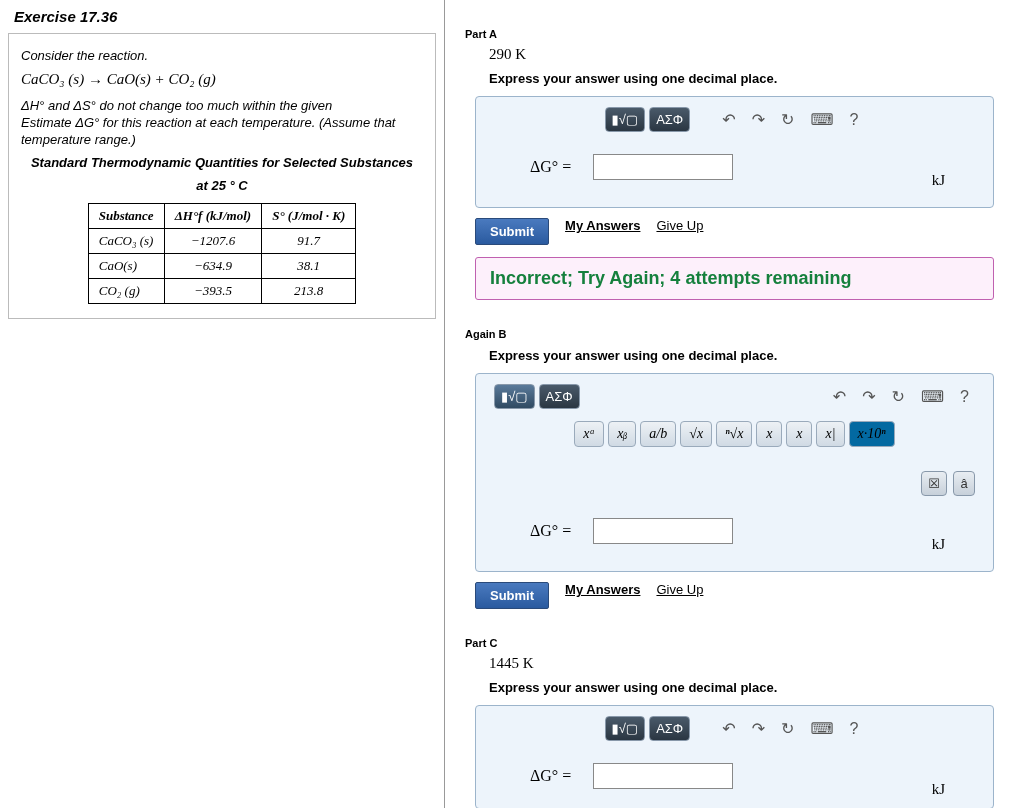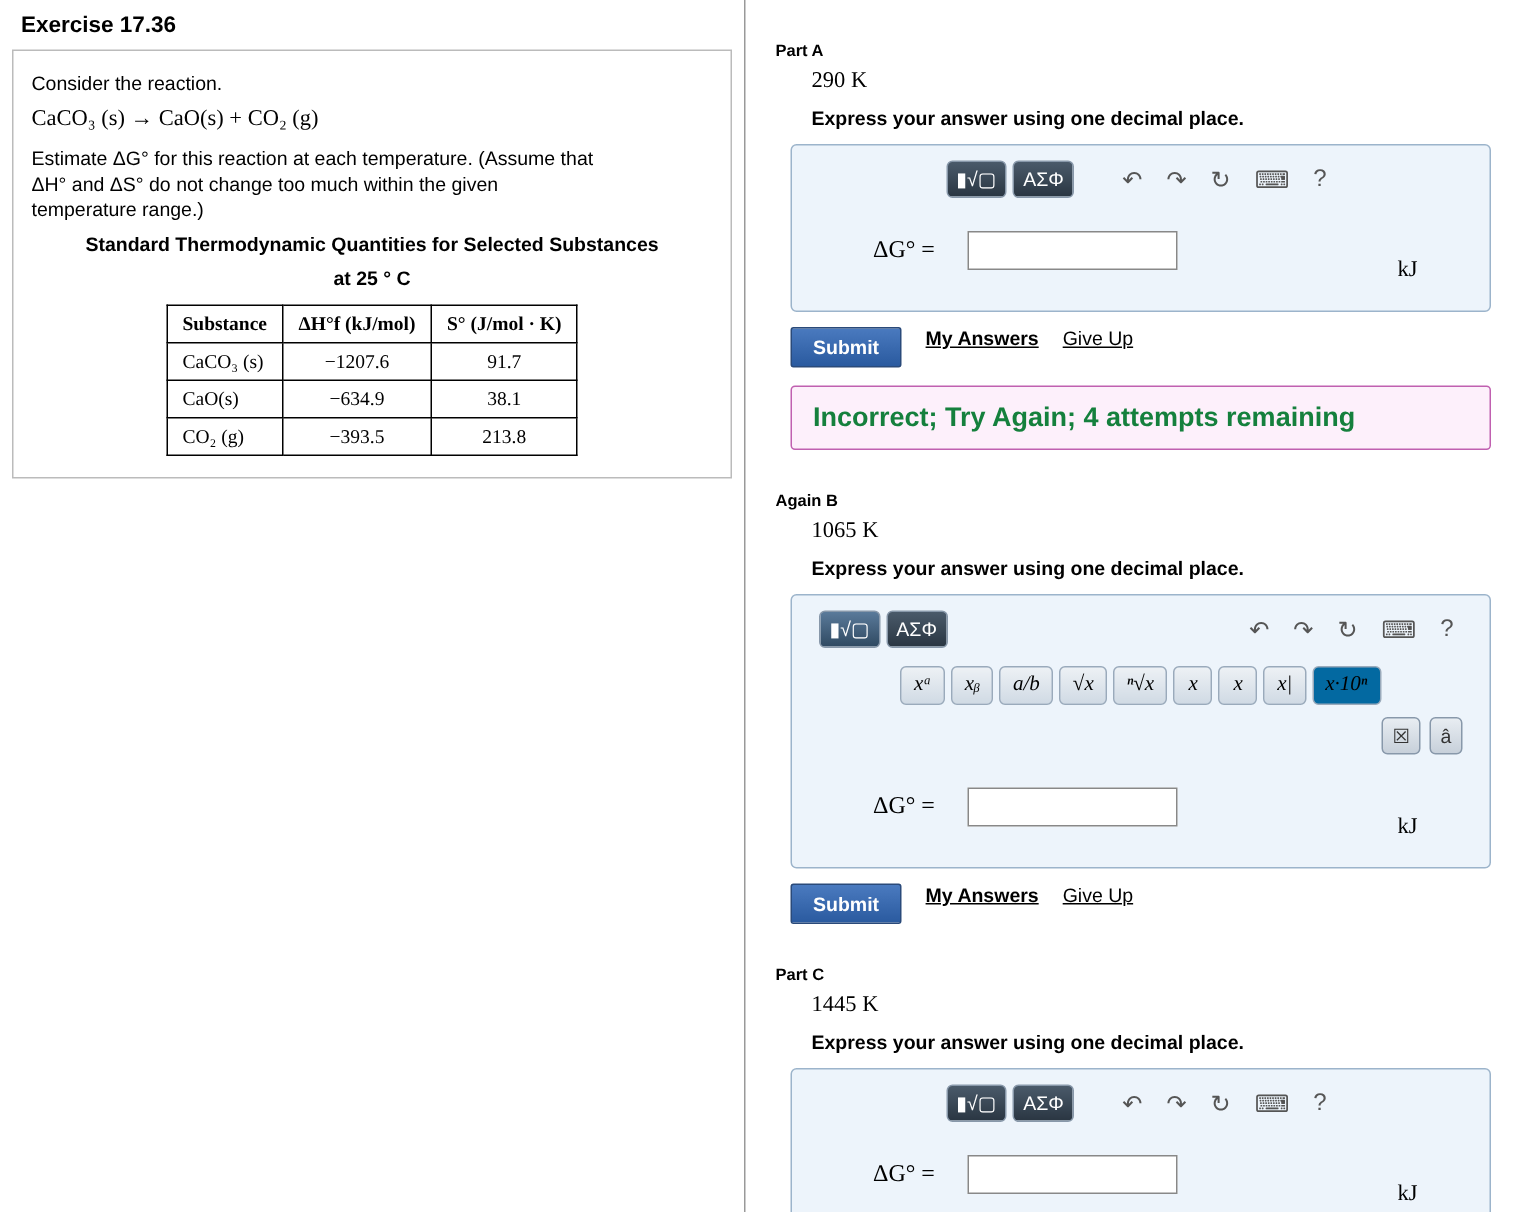--- a/index.html
+++ b/index.html
@@ -7,23 +7,24 @@
     margin: 0;
     font-family: Arial, Helvetica, sans-serif;
     font-size: 13px;
     color: #000;
     background: #fff;
     width: 1024px;
     height: 808px;
     display: flex;
   }
   .left-col {
-    width: 497px;
+    width: 445px;
     border-right: 1px solid #999;
     padding: 8px 8px 0 8px;
+    font-style: italic;
   }
   .right-col {
     flex: 1;
     padding: 8px 10px 0 20px;
   }
   .ex-title {
     font-size: 15px;
     margin: 0 0 8px 6px;
   }
   .prompt-box {
@@ -119,41 +120,41 @@
     border: 1px solid #c060b0;
     background: #fdf0fb;
     color: #15803d;
     padding: 10px 14px;
     margin: 12px 20px 0 10px;
     font-weight: bold;
     font-size: 18px;
     border-radius: 3px;
   }
   .sym-row {
-    display:flex; gap:4px; flex-wrap:wrap; justify-content:center; margin-bottom:8px;align-items:center;
+    display:flex; gap:4px; flex-wrap:wrap; justify-content:center; margin-bottom:24px;align-items:center;
   }
   .sym {
     background: linear-gradient(#edf1f5,#d0dae4);
     border:1px solid #9aaabb; border-radius:4px;
     padding: 4px 8px; font-family:'Times New Roman',serif;
     font-style: italic; font-size:14px; cursor:pointer; min-width:26px; text-align:center;
   }
   .sym.light { background:#0369a1; }
   .answer-box.short .answer-line { margin-top:0;}
 </style>
 </head>
 <body>
 
 <div class="left-col">
   <h3 class="ex-title">Exercise 17.36</h3>
   <div class="prompt-box">
     <p>Consider the reaction.</p>
     <div class="eq">CaCO₃ (s) → CaO(s) + CO₂ (g)</div>
+    <p style="margin-bottom:2px">ΔH° and ΔS° do not change too much within the given</p>
     <p style="margin-bottom:2px">Estimate ΔG° for this reaction at each temperature. (Assume that</p>
-    <p style="margin-bottom:2px">ΔH° and ΔS° do not change too much within the given</p>
     <p>temperature range.)</p>
     <div class="thermo-title">Standard Thermodynamic Quantities for Selected Substances</div>
     <div class="thermo-title">at 25 ° C</div>
     <table class="data-table">
       <tbody>
           <tr>
         <th>Substance</th>
         <th>ΔH°f (kJ/mol)</th>
         <th>S° (J/mol · K)</th>
       </tr>
@@ -203,21 +204,20 @@
 
   <div class="btn-row">
     <button class="submit-btn">Submit</button>
     <span class="link link-bold">My Answers</span>
     <span class="link">Give Up</span>
   </div>
 
   <div class="feedback">Incorrect; Try Again; 4 attempts remaining</div>
 
   <div class="part-title" style="margin-top:28px">Again B</div>
-  <div class="temp">1065  K</div>
   <span class="instruct">Express your answer using one decimal place.</span>
 
   <div class="answer-box">
     <div class="toolbar-row">
       <span class="tool-sym active">▮√▢</span>
       <span class="tool-sym dark">ΑΣΦ</span>
       <span style="flex:1"></span>
       <span class="tool-flat">↶</span>
       <span class="tool-flat">↷</span>
       <span class="tool-flat">↻</span>

